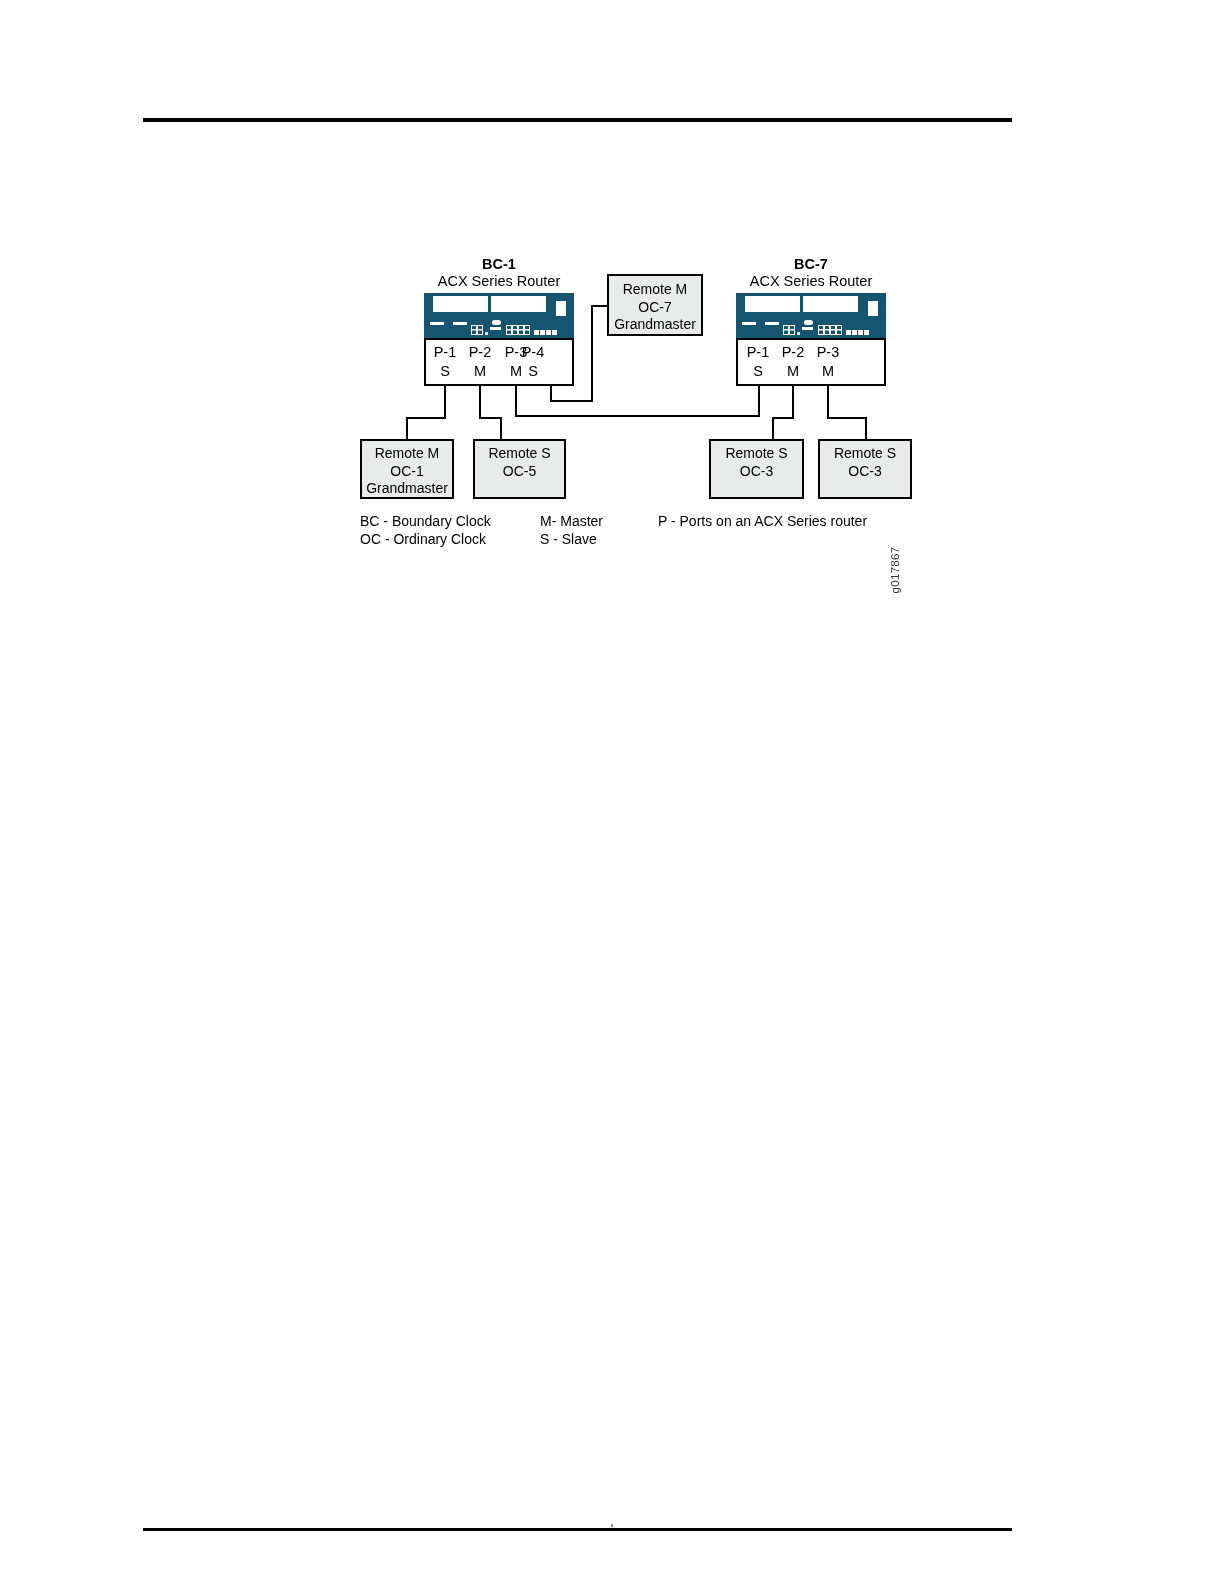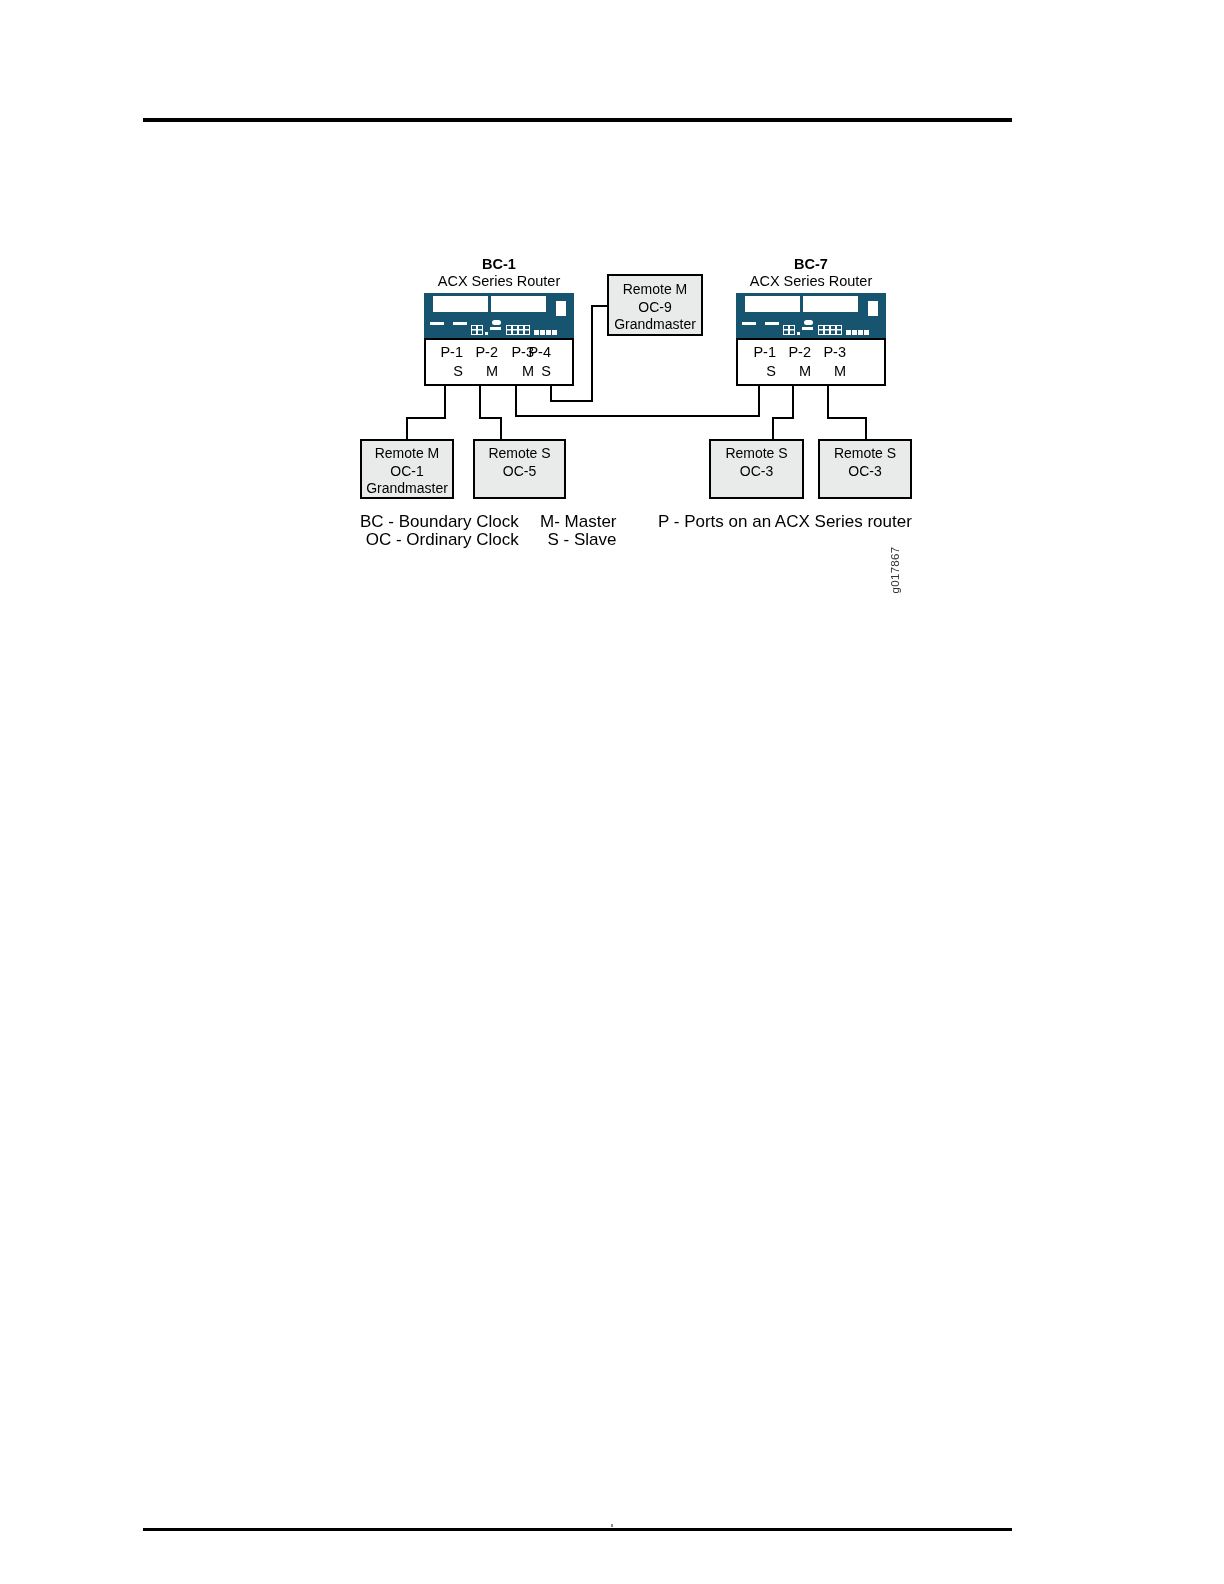--- a/index.html
+++ b/index.html
@@ -36,31 +36,31 @@
          background:linear-gradient(#fff,#fff) center/100% 1.5px no-repeat;}
   .s1{left:47px}.s2{left:53px}.s3{left:82px}.s4{left:88px}.s5{left:94px}.s6{left:100px}
   .leddot{left:61px;top:39px;width:3px;height:3px;background:#fff;}
   .oval{left:68px;top:27px;width:9px;height:5px;border-radius:3px;background:#fff;}
   .ovdash{left:66px;top:34px;width:11px;height:2.5px;background:#fff;}
   .pip{top:37px;width:5px;height:5px;background:#fff;}
   .q1{left:110px}.q2{left:116px}.q3{left:122px}.q4{left:128px}
 
   
   .ports{position:absolute;width:150px;height:48px;background:#fff;border:2px solid var(--line);box-sizing:border-box;}
-  .port{position:absolute;top:3px;width:36px;text-align:right;font-size:14.5px;line-height:19px;}
+  .port{position:absolute;top:3px;width:36px;text-align:center;font-size:14.5px;line-height:19px;}
 
   
   .gbox{position:absolute;background:var(--box_fill);border:2px solid var(--line);box-sizing:border-box;
         text-align:center;font-size:14px;line-height:17.5px;padding-top:5px;}
 
   
   .ln{position:absolute;background:var(--line);}
 
   
-  .legend{position:absolute;font-size:17px;line-height:17.5px;white-space:nowrap;text-align:right;}
+  .legend{position:absolute;font-size:14px;line-height:17.5px;white-space:nowrap;}
 
   
   .figid{position:absolute;left:846px;top:542px;width:100px;height:14px;text-align:center;
          transform:rotate(-90deg);font-size:11.5px;color:#333;letter-spacing:.3px;}
 </style>
 </head>
 <body>
 
 <div class="page">
 
@@ -149,21 +149,21 @@
       <div>M</div>
     </div>
     <div class="port" style="left:72px;">
       <div>P-3</div>
       <div>M</div>
     </div>
   </div>
 
   <div class="gbox" style="left:607px;top:253px;width:96px;height:62px;">
     <div>Remote M</div>
-    <div>OC-9</div>
+    <div>OC-7</div>
     <div>Grandmaster</div>
   </div>
 
   <div class="gbox" style="left:360px;top:418px;width:94px;height:60px;padding-top:4px;">
     <div>Remote M</div>
     <div>OC-1</div>
     <div>Grandmaster</div>
   </div>
 
   <div class="gbox" style="left:473px;top:418px;width:93px;height:60px;padding-top:4px;">

